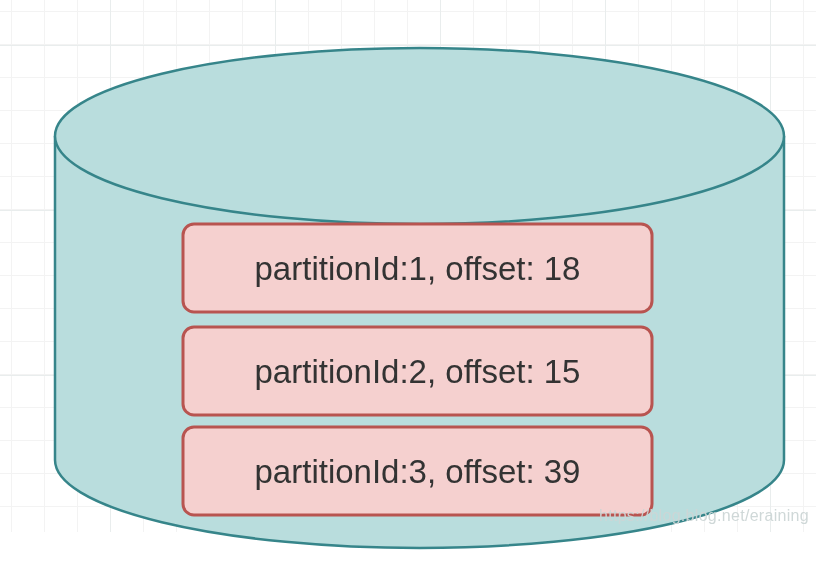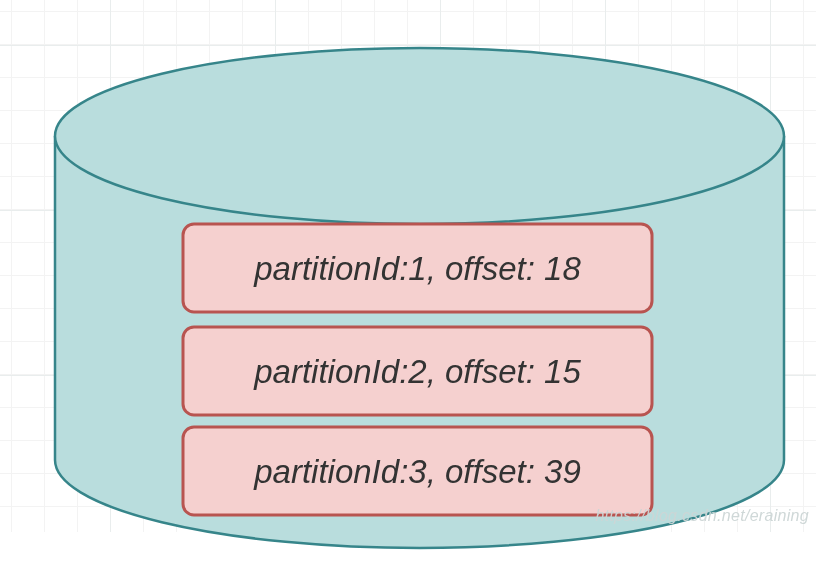--- a/index.html
+++ b/index.html
@@ -18,21 +18,20 @@
     height: 532px;
     background-color: #ffffff;
     
     background-image:
       linear-gradient(to right, #e9eded 1px, transparent 1px),
       linear-gradient(to bottom, #e9eded 1px, transparent 1px),
       linear-gradient(to right, #f3f3f3 1px, transparent 1px),
       linear-gradient(to bottom, #f3f3f3 1px, transparent 1px);
     background-size: 165px 165px, 165px 165px, 33px 33px, 33px 33px;
     background-position: 110px 0, 0 45px, 11px 0, 0 11px;
-    font-style: italic;
   }
   svg.diagram {
     position: absolute;
     left: 0;
     top: 0;
   }
   .partition-label {
     font-family: "Liberation Sans", sans-serif;
     font-size: 33px;
   }
@@ -67,14 +66,14 @@
       <rect x="183" y="327" width="469" height="88" rx="11" ry="11" stroke-width="3" fill="#f5d0cf" stroke="#b85450"></rect>
       <text class="partition-label" x="417.5" y="371" text-anchor="middle" dominant-baseline="central" fill="#333333">partitionId:2, offset: 15</text>
     </g>
 
     <g>
       <rect x="183" y="427" width="469" height="88" rx="11" ry="11" stroke-width="3" fill="#f5d0cf" stroke="#b85450"></rect>
       <text class="partition-label" x="417.5" y="471" text-anchor="middle" dominant-baseline="central" fill="#333333">partitionId:3, offset: 39</text>
     </g>
   </svg>
 
-  <div class="watermark">https://blog.csdn.net/eraining</div>
+  <div class="watermark">https://blog.blog.net/eraining</div>
 </div>
 
 </body></html>

